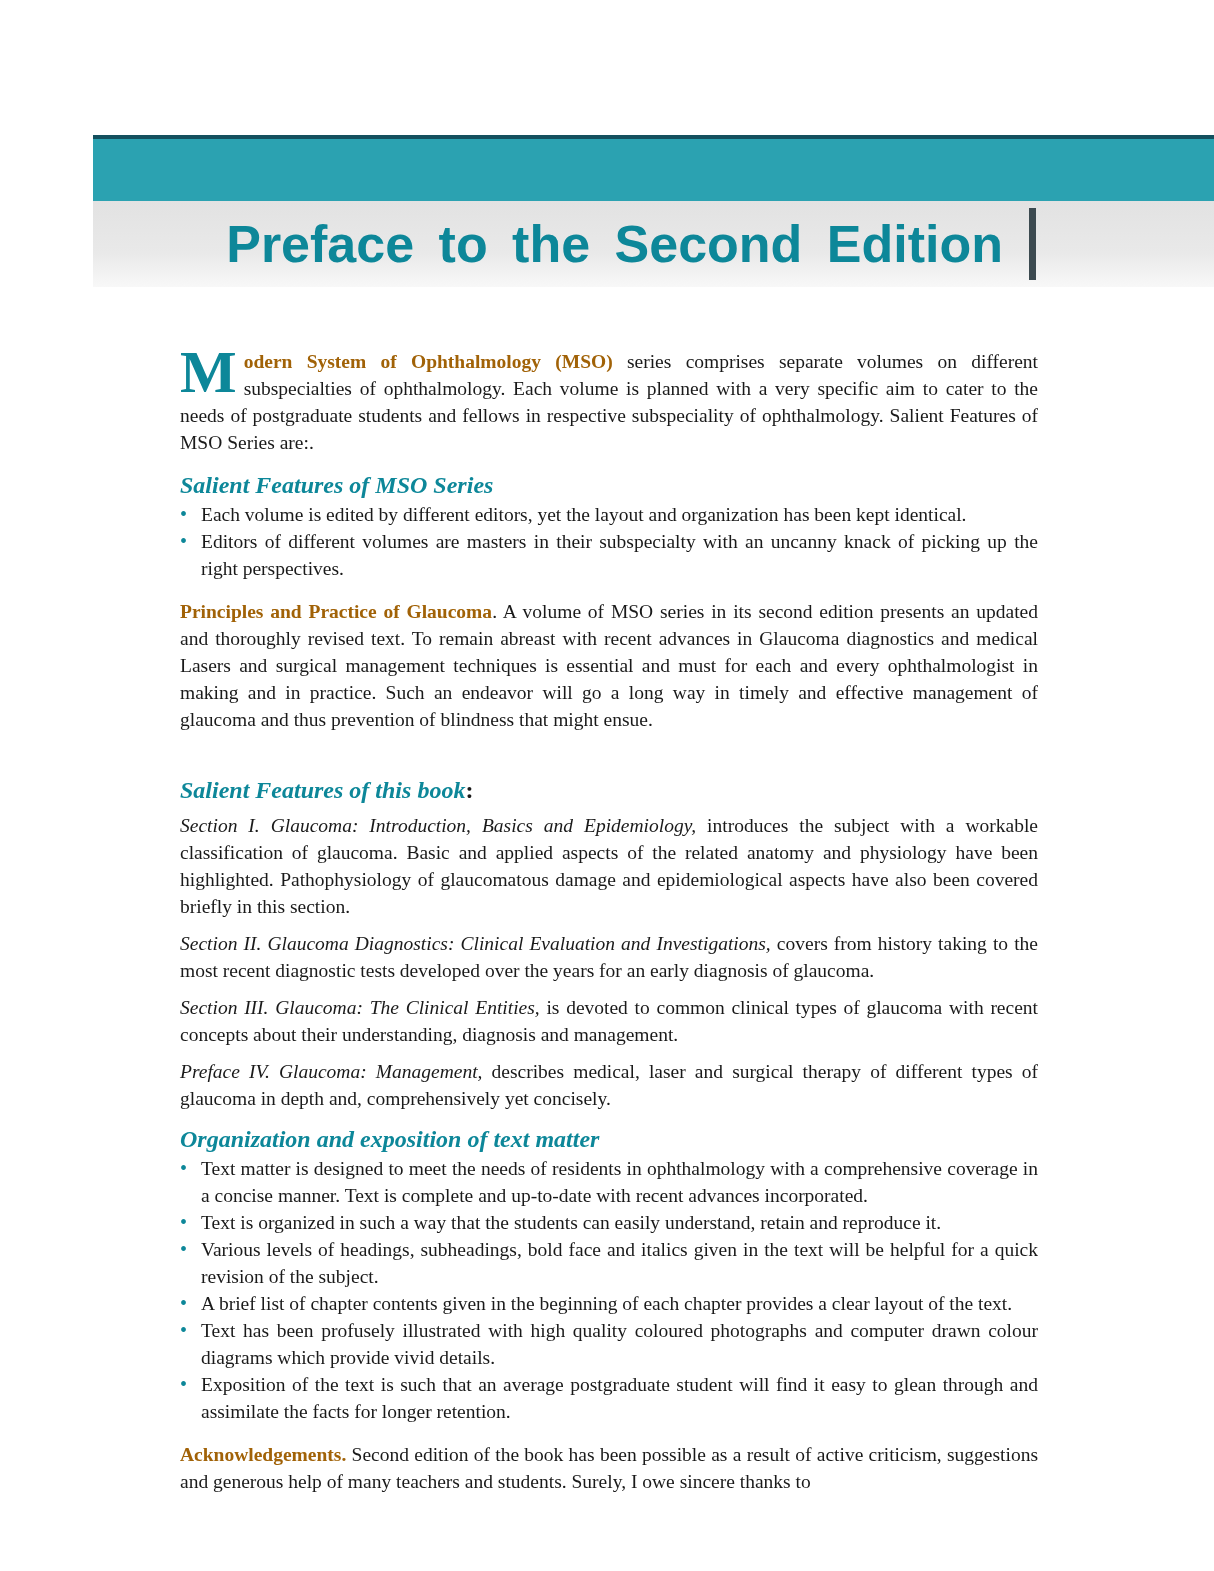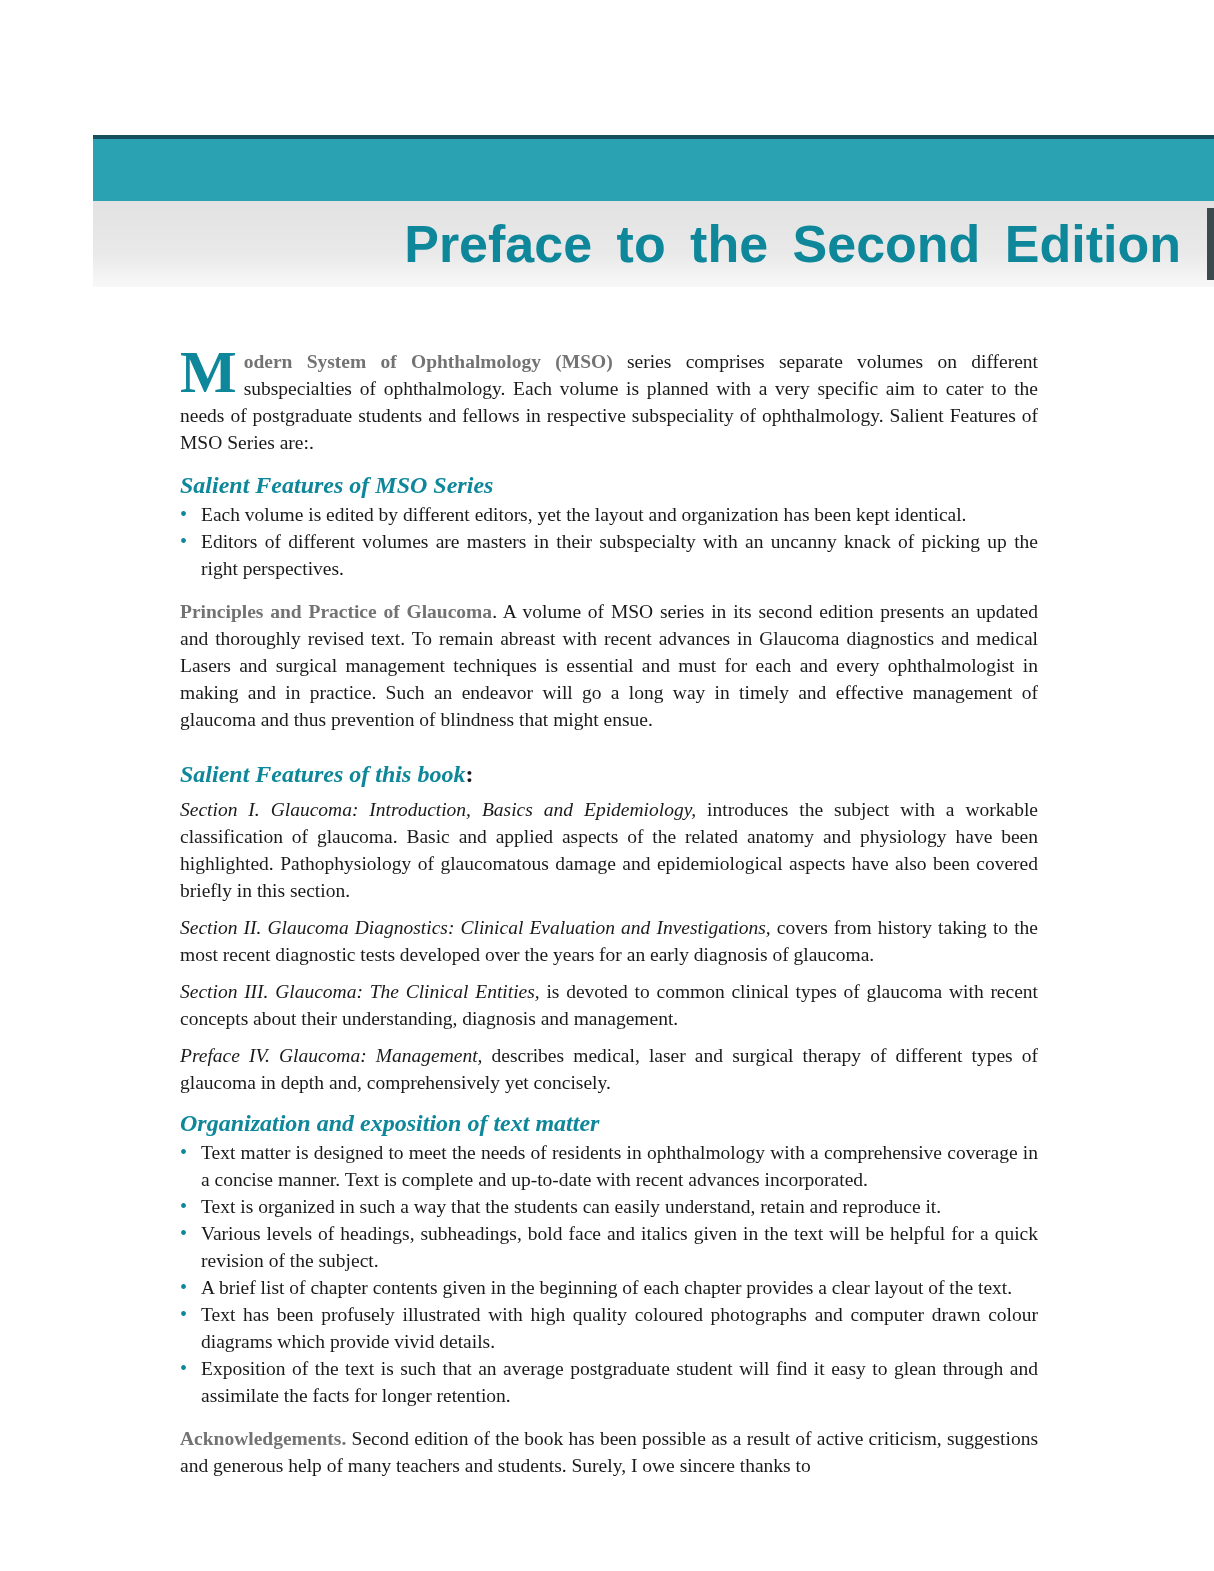--- a/index.html
+++ b/index.html
@@ -24,20 +24,21 @@
 
   
   .title-band {
     position: absolute;
     left: 93px; right: 0; top: 201px;
     height: 86px;
     background: linear-gradient(180deg, #e2e2e2 0%, #e9e9e9 60%, #f8f8f8 100%);
     display: flex;
     align-items: center;
     justify-content: flex-end;
+    padding-right: 178px;
     box-sizing: border-box;
     text-align: center;
   }
   .page-title {
     font-family: "Liberation Sans", sans-serif;
     font-weight: bold;
     font-size: 52px;
     color: #0d8799;
     word-spacing: 10px;
     letter-spacing: 0px;
@@ -63,37 +64,37 @@
 
   .dropcap {
     float: left;
     font-size: 60px;
     line-height: 48px;
     font-weight: bold;
     color: #0d8799;
     padding-right: 7px;
     font-family: "Liberation Serif", serif;
   }
-  .lead-bold { font-weight: bold; color: #737373; }
+  .lead-bold { font-weight: bold; color: #a16207; }
   .lead-italic { font-style: italic; }
 
   .para { margin: 0 0 14px 0; }
   .intro { margin-bottom: 16px; }
   .section-para { margin: 0 0 10px 0; }
 
   .heading {
     font-size: 24px;
     font-weight: bold;
     font-style: italic;
     color: #0d8799;
     margin: 14px 0 2px 0;
     text-align: left;
   }
   .heading .colon { color: #1a1a1a; font-style: normal; font-weight: bold; }
-  .heading.big-gap { margin-top: 28px; margin-bottom: 8px; }
+  .heading.big-gap { margin-top: 44px; margin-bottom: 8px; }
 
   ul.bullets {
     list-style: none;
     margin: 0 0 16px 0;
     padding: 0;
   }
   ul.bullets li {
     position: relative;
     padding-left: 21px;
     text-align: justify;

